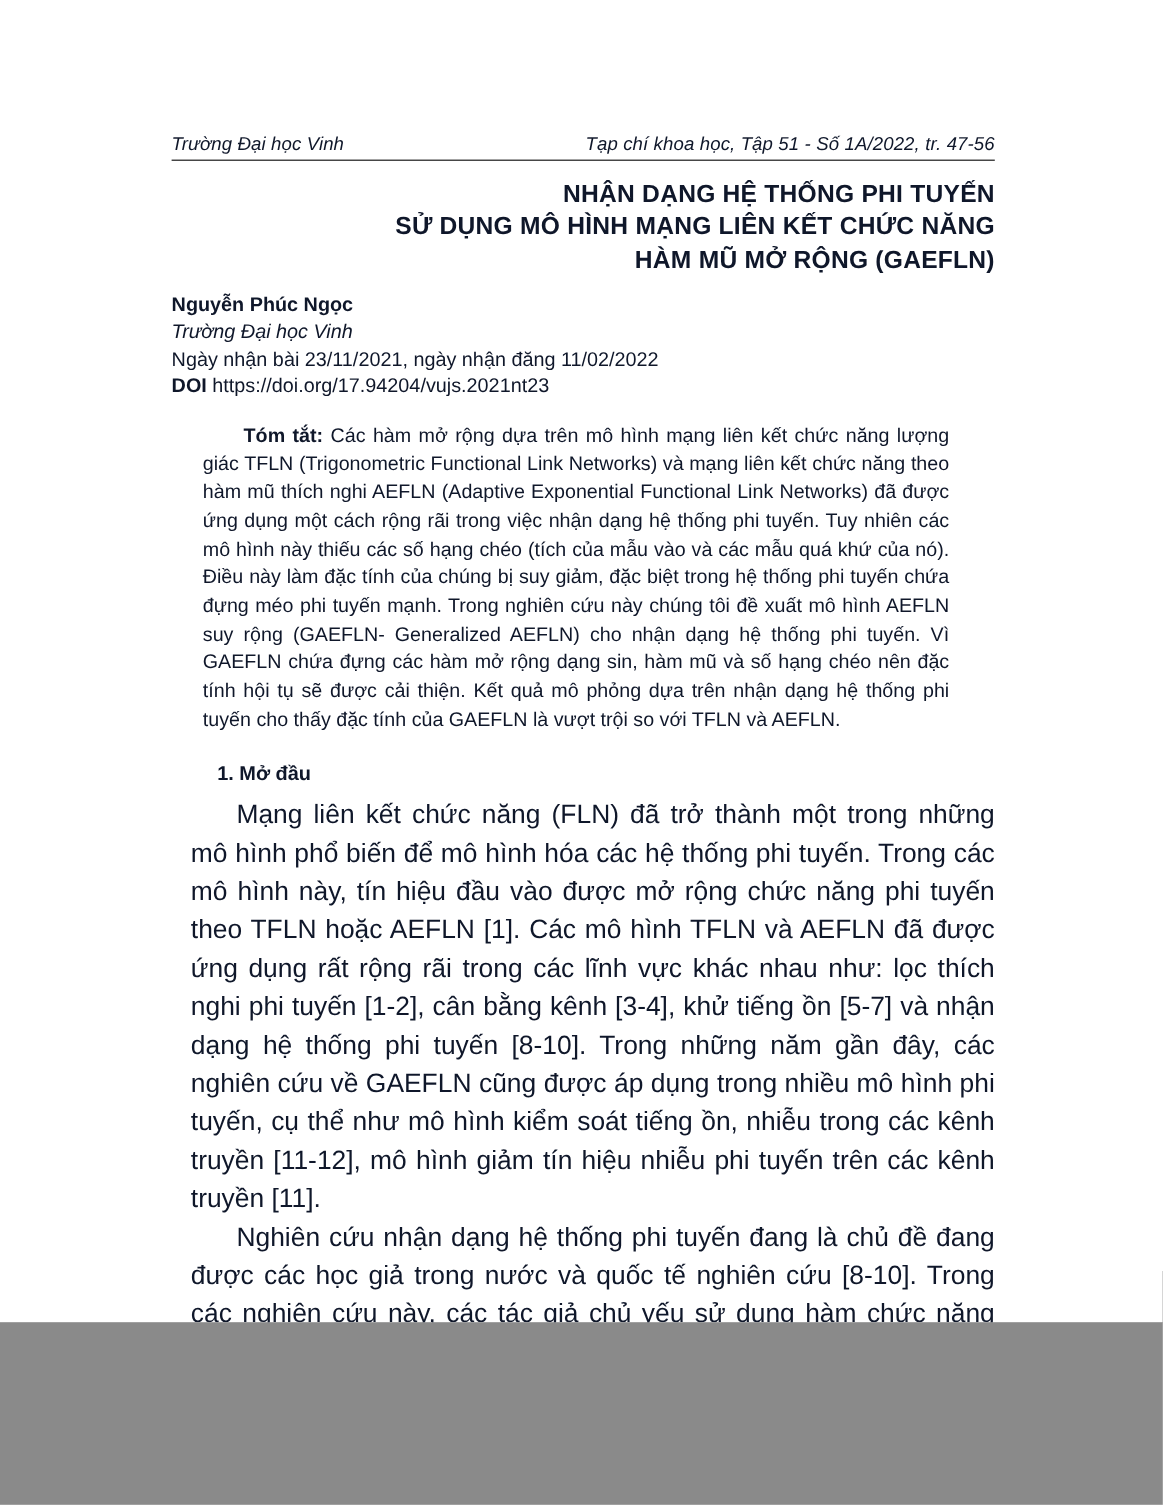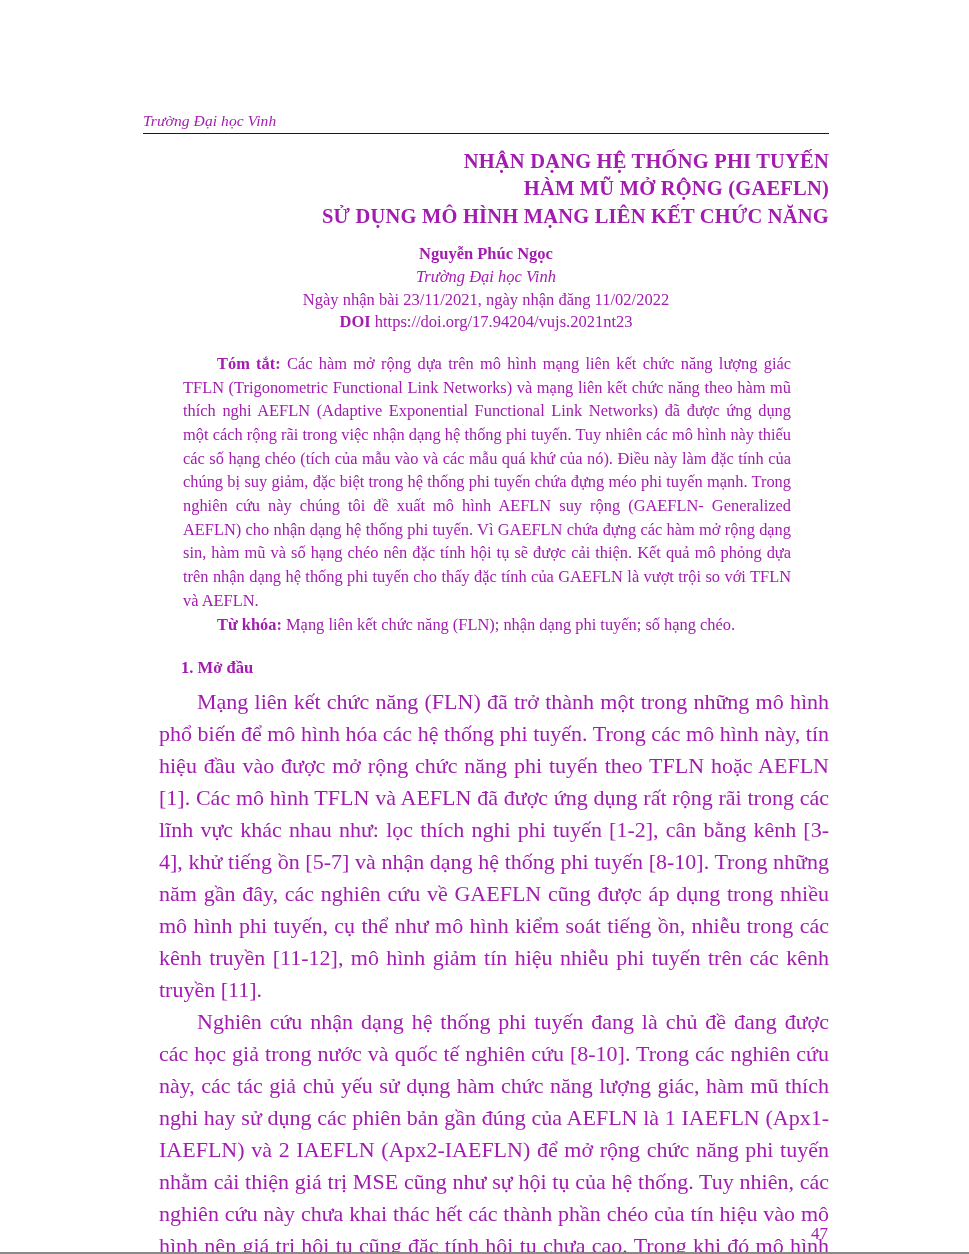--- a/index.html
+++ b/index.html
@@ -3,26 +3,26 @@
 <meta charset="utf-8">
 <style>
   html, body {
     margin: 0;
     padding: 0;
     background: #8a8a8a;
   }
   .page {
     position: relative;
     width: 969px;
-    height: 1252px;
+    height: 1102px;
     margin: 0 auto;
     background: #ffffff;
     box-sizing: border-box;
-    font-family: Liberation Serif, serif;
-    color: #a21caf;
+    font-family: Liberation Sans, sans-serif;
+    color: #0f172a;
     overflow: hidden;
   }
   .content {
     position: absolute;
     left: 143px;
     top: 0;
     width: 686px;
   }
 
   
@@ -48,34 +48,34 @@
     font-weight: bold;
     font-size: 20.5px;
     line-height: 1.33;
     margin-top: 14px;
     letter-spacing: 0.2px;
   }
   .title-line { display: block; white-space: nowrap; }
 
   
   .authorblock {
-    text-align: center;
+    text-align: left;
     margin-top: 11px;
     font-size: 16.5px;
     line-height: 1.37;
   }
   .author-name { font-weight: bold; display: block; }
   .author-affil { font-style: italic; display: block; }
   .author-dates { display: block; }
   .author-doi { display: block; }
   .author-doi .doi-label { font-weight: bold; }
 
   
   .abstract {
-    margin: 18px 38px 0 40px;
+    margin: 18px 38px 0 26px;
     font-size: 16.4px;
     line-height: 1.445;
     text-align: justify;
     text-justify: inter-word;
   }
   .abstract p { margin: 0; text-indent: 34px; }
   .abstract .lead { font-weight: bold; }
   .keywords {
     margin: 0;
     text-indent: 34px;
@@ -127,39 +127,39 @@
 </style>
 </head>
 <body>
 
 <div class="page">
 
   <div class="content">
 
     <div class="runhead">
       <span class="runhead-left">Trường Đại học Vinh</span>
+      <span class="runhead-right">Tạp chí khoa học, Tập 51 - Số 1A/2022, tr. 47-56</span>
     </div>
     <div class="runhead-rule"></div>
 
     <h1 class="title">
       <span class="title-line">NHẬN DẠNG HỆ THỐNG PHI TUYẾN</span>
+      <span class="title-line">SỬ DỤNG MÔ HÌNH MẠNG LIÊN KẾT CHỨC NĂNG</span>
       <span class="title-line">HÀM MŨ MỞ RỘNG (GAEFLN)</span>
-      <span class="title-line">SỬ DỤNG MÔ HÌNH MẠNG LIÊN KẾT CHỨC NĂNG</span>
     </h1>
 
     <div class="authorblock">
       <span class="author-name">Nguyễn Phúc Ngọc</span>
       <span class="author-affil">Trường Đại học Vinh</span>
       <span class="author-dates">Ngày nhận bài 23/11/2021, ngày nhận đăng 11/02/2022</span>
       <span class="author-doi"><span class="doi-label">DOI</span> <span>https://doi.org/17.94204/vujs.2021nt23</span></span>
     </div>
 
     <div class="abstract">
       <p><span class="lead">Tóm tắt:</span><span> Các hàm mở rộng dựa trên mô hình mạng liên kết chức năng lượng giác TFLN (Trigonometric Functional Link Networks) và mạng liên kết chức năng theo hàm mũ thích nghi AEFLN (Adaptive Exponential Functional Link Networks) đã được ứng dụng một cách rộng rãi trong việc nhận dạng hệ thống phi tuyến. Tuy nhiên các mô hình này thiếu các số hạng chéo (tích của mẫu vào và các mẫu quá khứ của nó). Điều này làm đặc tính của chúng bị suy giảm, đặc biệt trong hệ thống phi tuyến chứa đựng méo phi tuyến mạnh. Trong nghiên cứu này chúng tôi đề xuất mô hình AEFLN suy rộng (GAEFLN- Generalized AEFLN) cho nhận dạng hệ thống phi tuyến. Vì GAEFLN chứa đựng các hàm mở rộng dạng sin, hàm mũ và số hạng chéo nên đặc tính hội tụ sẽ được cải thiện. Kết quả mô phỏng dựa trên nhận dạng hệ thống phi tuyến cho thấy đặc tính của GAEFLN là vượt trội so với TFLN và AEFLN.</span></p>
-      <p class="keywords"><span class="lead">Từ khóa:</span><span> Mạng liên kết chức năng (FLN); nhận dạng phi tuyến; số hạng chéo.</span></p>
     </div>
 
     <h2 class="section-heading">1. Mở đầu</h2>
 
     <div class="body">
       <p>Mạng liên kết chức năng (FLN) đã trở thành một trong những mô hình phổ biến để mô hình hóa các hệ thống phi tuyến. Trong các mô hình này, tín hiệu đầu vào được mở rộng chức năng phi tuyến theo TFLN hoặc AEFLN [1]. Các mô hình TFLN và AEFLN đã được ứng dụng rất rộng rãi trong các lĩnh vực khác nhau như: lọc thích nghi phi tuyến [1-2], cân bằng kênh [3-4], khử tiếng ồn [5-7] và nhận dạng hệ thống phi tuyến [8-10]. Trong những năm gần đây, các nghiên cứu về GAEFLN cũng được áp dụng trong nhiều mô hình phi tuyến, cụ thể như mô hình kiểm soát tiếng ồn, nhiễu trong các kênh truyền [11-12], mô hình giảm tín hiệu nhiễu phi tuyến trên các kênh truyền [11].</p>
       <p>Nghiên cứu nhận dạng hệ thống phi tuyến đang là chủ đề đang được các học giả trong nước và quốc tế nghiên cứu [8-10]. Trong các nghiên cứu này, các tác giả chủ yếu sử dụng hàm chức năng lượng giác, hàm mũ thích nghi hay sử dụng các phiên bản gần đúng của AEFLN là 1 IAEFLN (Apx1-IAEFLN) và 2 IAEFLN (Apx2-IAEFLN) để mở rộng chức năng phi tuyến nhằm cải thiện giá trị MSE cũng như sự hội tụ của hệ thống. Tuy nhiên, các nghiên cứu này chưa khai thác hết các thành phần chéo của tín hiệu vào mô hình nên giá trị hội tụ cũng đặc tính hội tụ chưa cao. Trong khi đó mô hình GAEFLN đã được nghiên cứu áp dụng rất nhiều trong các lĩnh vực khác nhau như mô hình kiểm soát tiếng ồn, nhiễu trong các kênh truyền [11-12] và đã đạt được các giá trị MSE, đường cong hội tụ rất tốt so với các mô hình sử dụng TFLN, AEFLN [9-10]. Từ các lý do trên tác giả đề xuất nhận dạng hệ thống phi tuyến sử dụng mô hình GAEFLN.</p>
     </div>
 
     <div class="footnote-rule"></div>

